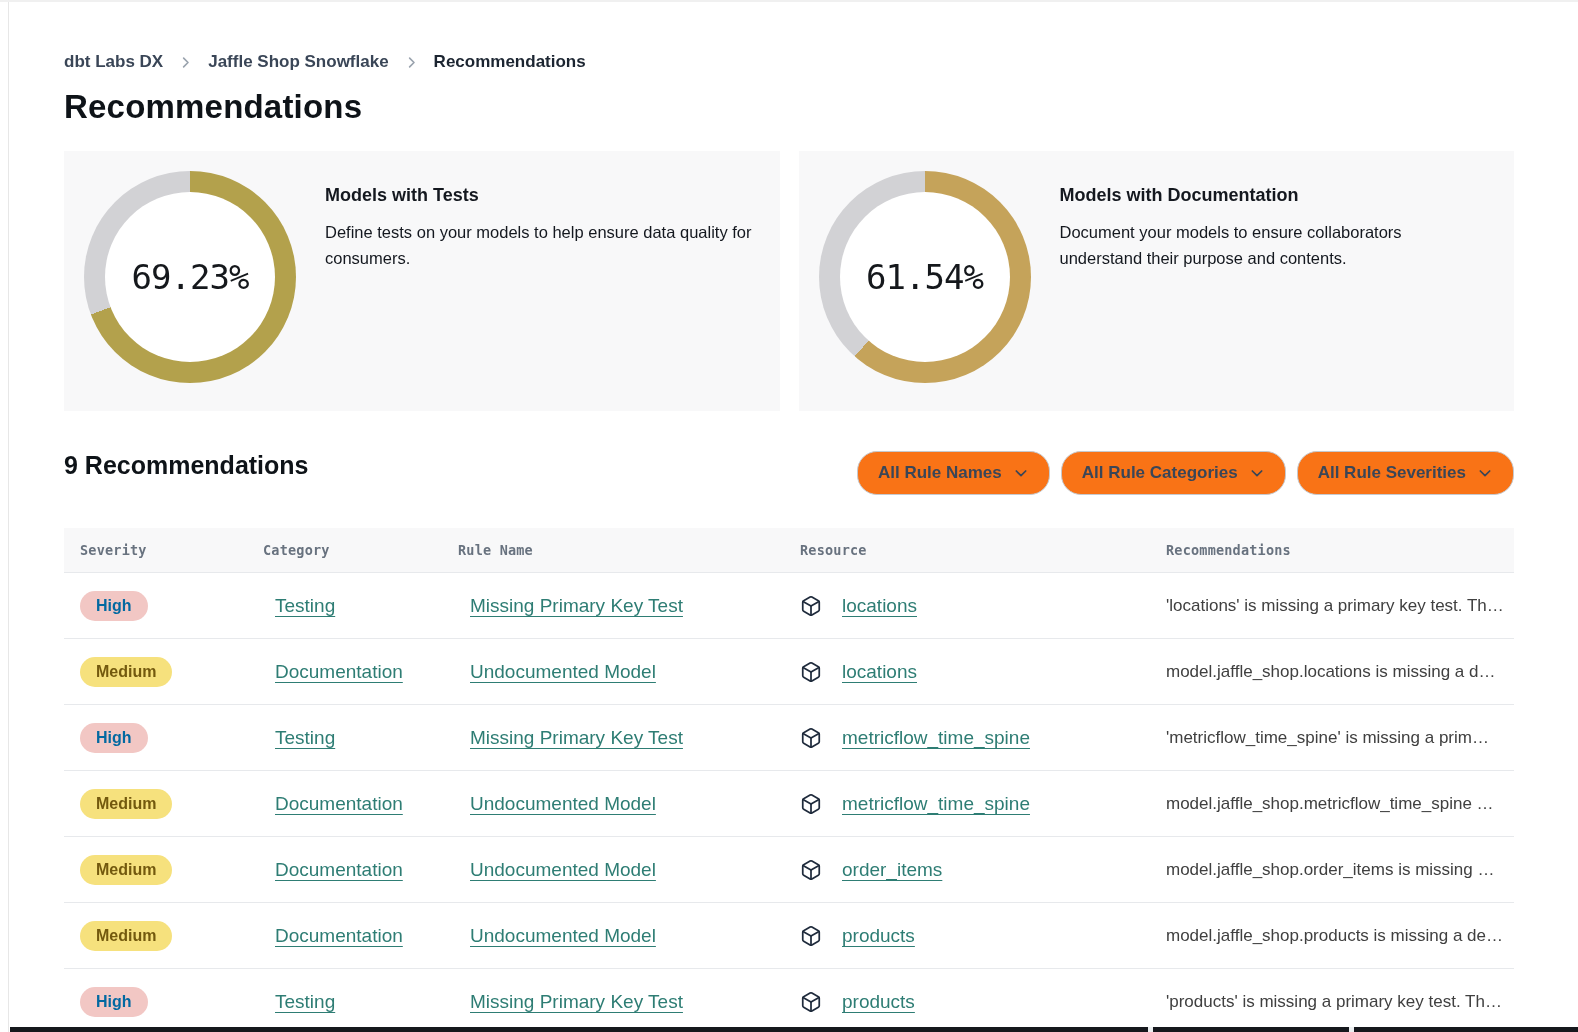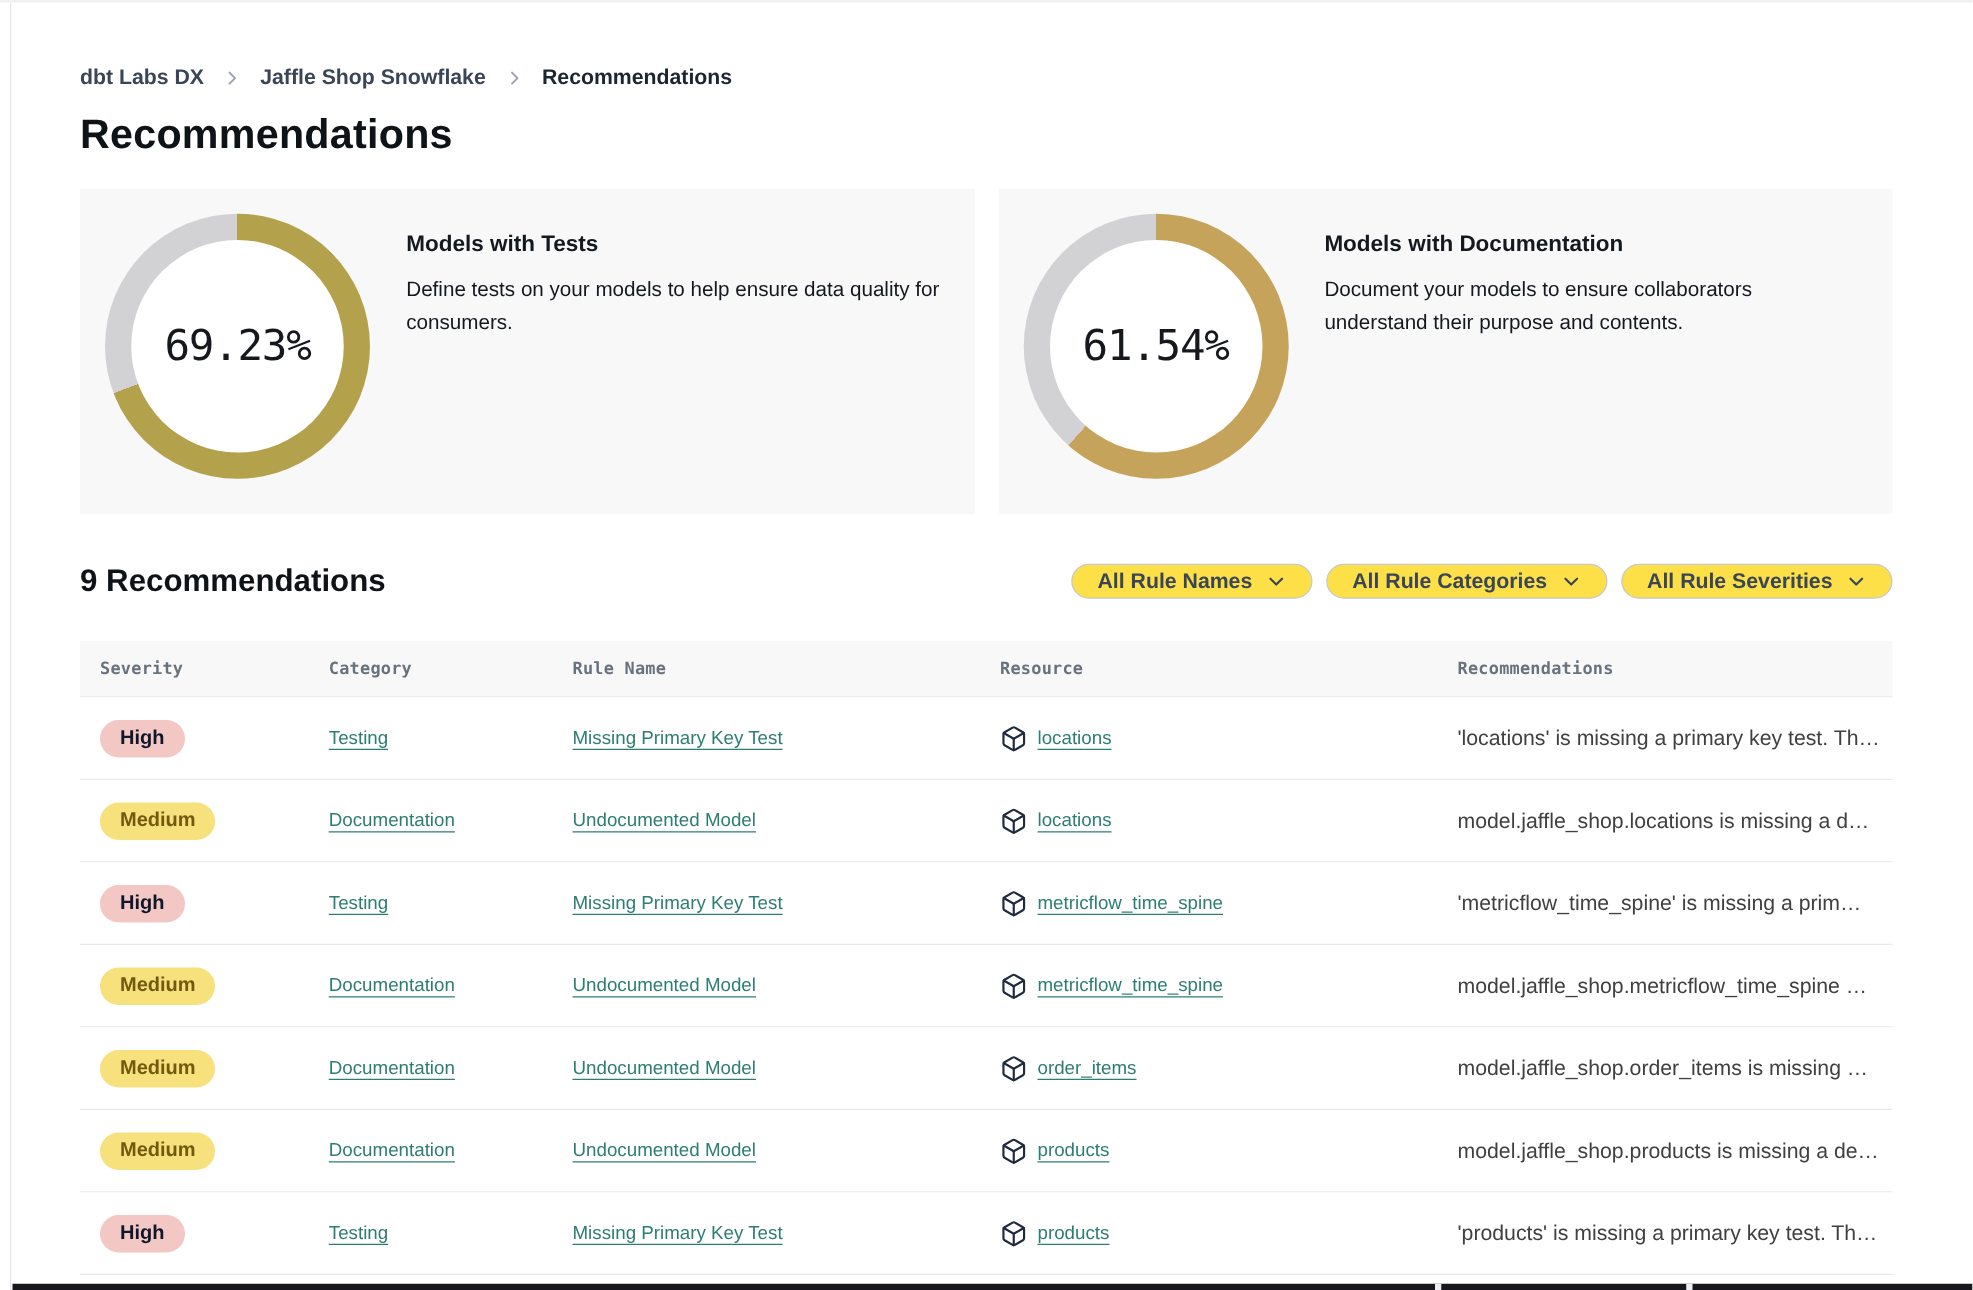--- a/index.html
+++ b/index.html
@@ -38,35 +38,35 @@
   .donut-hole { position: absolute; inset: 21px; border-radius: 50%; background: #ffffff; display: flex; align-items: center; justify-content: center; }
   .donut-pct { font-family: "DejaVu Sans Mono", monospace; font-size: 34px; color: #15181c; letter-spacing: -1px; }
   .card-text { margin: 34px 28px 0 29px; }
   .card-title { font-size: 18px; font-weight: 700; color: #14181f; }
   .card-desc { margin-top: 13px; font-size: 16.5px; line-height: 26px; color: #14181f; max-width: 455px; }
 
   
   .list-header { display: flex; justify-content: space-between; margin-top: 40px; }
   .list-count { font-size: 25px; font-weight: 700; color: #0e1318; }
   .filters { display: flex; gap: 11px; }
-  .filter-btn { display: inline-flex; align-items: center; gap: 11px; height: 28px; padding: 0 20px;
-    background: #fde047; border: 1px solid #c6c9ce; border-radius: 20px;
+  .filter-btn { display: inline-flex; align-items: center; gap: 11px; height: 44px; padding: 0 20px;
+    background: #f97316; border: 1px solid #c6c9ce; border-radius: 20px;
     font-family: "Liberation Sans", sans-serif; font-size: 17px; font-weight: 700; color: #3a4657; cursor: pointer; }
   .filter-btn svg { width: 16px; height: 16px; color: #3a4657; }
 
   
   .table { margin-top: 33px; }
   .thead, .trow { display: grid; grid-template-columns: 183px 195px 342px 366px 1fr; align-items: center; padding-left: 16px; }
   .thead { height: 45px; background: #f8f8f9; border-bottom: 1px solid #e7e9ec;
     font-family: "DejaVu Sans Mono", monospace; font-size: 13.5px; font-weight: 700; color: #68727f; letter-spacing: .2px; }
   .trow { height: 66px; border-bottom: 1px solid #e7e9ec; background: #ffffff; }
   .badge { display: inline-block; padding: 6px 16px; border-radius: 999px; font-size: 16px; font-weight: 700; }
-  .badge-high { background: #f2c7c4; color: #0f172a; }
+  .badge-high { background: #f2c7c4; color: #0369a1; }
   .badge-medium { background: #f6e17d; color: #73590e; }
-  .link { color: #2e7d74; text-decoration: underline; text-underline-offset: 4px; text-decoration-thickness: 1px; font-size: 15px; cursor: pointer; }
+  .link { color: #2e7d74; text-decoration: underline; text-underline-offset: 4px; text-decoration-thickness: 1px; font-size: 19px; cursor: pointer; margin-left: 12px; }
   .resource-cell { display: flex; align-items: center; gap: 8px; }
   .cube { display: inline-flex; color: #1f2b3c; flex: 0 0 auto; }
   .cube svg { width: 22px; height: 22px; }
   .rec-text { font-size: 17px; color: #404040; white-space: nowrap; overflow: hidden; padding-right: 4px; }
 </style>
 </head>
 <body>
 
 <div class="edge-left-line"></div>
 

